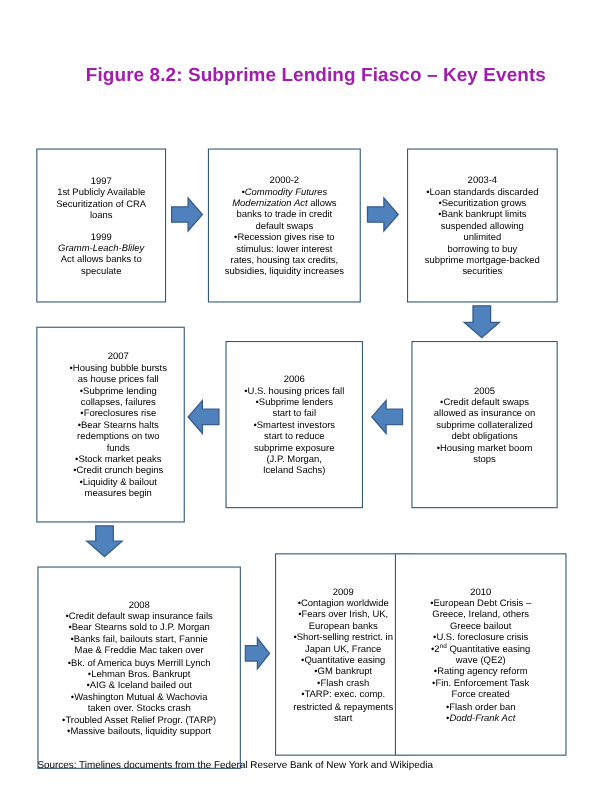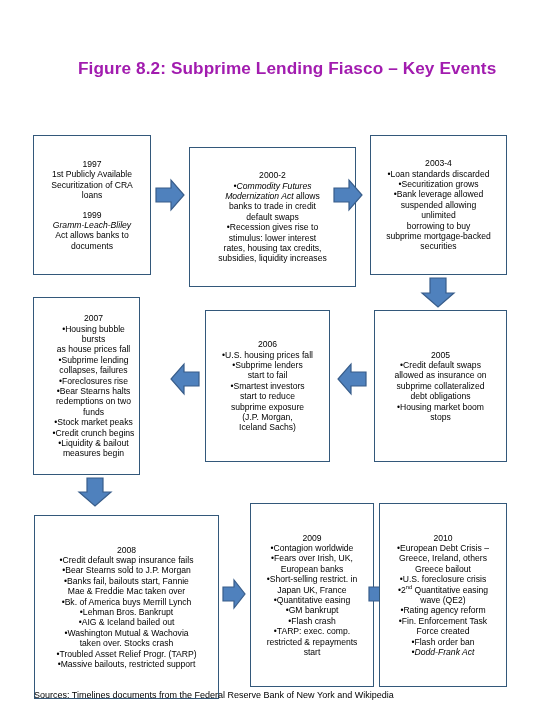--- a/index.html
+++ b/index.html
@@ -96,30 +96,30 @@
 
   <div class="box" style="left:33px; top:135px; width:118px; height:140px;">
     <div class="line yr">1997</div>
     <div class="line ev">1st Publicly Available</div>
     <div class="line ev">Securitization of CRA</div>
     <div class="line ev">loans</div>
     <div class="gap"></div>
     <div class="line yr">1999</div>
     <div class="line ev ital">Gramm-Leach-Bliley</div>
     <div class="line ev">Act allows banks  to</div>
-    <div class="line ev">documents</div>
+    <div class="line ev">speculate</div>
   </div>
 
   <div class="arrow" style="left:155px; top:178px;">
     <svg width="30" height="34" viewBox="0 0 30 34">
       <path d="M1,10 L16,10 L16,2 L29,17 L16,32 L16,24 L1,24 Z" fill="#4f81bd" stroke="#385d8a" stroke-width="1.2"></path>
     </svg>
   </div>
 
-  <div class="box" style="left:189px; top:135px; width:167px; height:140px;margin-top:12px;">
+  <div class="box" style="left:189px; top:135px; width:139px; height:140px;">
     <div class="line yr">2000-2</div>
     <div class="line ev ital">•Commodity Futures</div>
     <div class="line ev"><span class="ital">Modernization Act</span><span> allows</span></div>
     <div class="line ev">banks  to  trade in credit</div>
     <div class="line ev">default swaps</div>
     <div class="line ev">•Recession gives rise to</div>
     <div class="line ev">stimulus: lower interest</div>
     <div class="line ev">rates, housing tax credits,</div>
     <div class="line ev">subsidies, liquidity increases</div>
   </div>
@@ -127,35 +127,35 @@
   <div class="arrow" style="left:333px; top:178px;">
     <svg width="30" height="34" viewBox="0 0 30 34">
       <path d="M1,10 L16,10 L16,2 L29,17 L16,32 L16,24 L1,24 Z" fill="#4f81bd" stroke="#385d8a" stroke-width="1.2"></path>
     </svg>
   </div>
 
   <div class="box" style="left:370px; top:135px; width:137px; height:140px;">
     <div class="line yr">2003-4</div>
     <div class="line ev">•Loan standards discarded</div>
     <div class="line ev">•Securitization grows</div>
-    <div class="line ev">•Bank leverage allowed</div>
+    <div class="line ev">•Bank bankrupt limits</div>
     <div class="line ev">suspended allowing</div>
     <div class="line ev">unlimited</div>
     <div class="line ev">borrowing to buy</div>
     <div class="line ev">subprime mortgage-backed</div>
     <div class="line ev">securities</div>
   </div>
 
   <div class="arrow" style="left:420px; top:277px;">
     <svg width="36" height="32" viewBox="0 0 36 32">
       <path d="M10,1 L26,1 L26,16 L34,16 L18,30 L2,16 L10,16 Z" fill="#4f81bd" stroke="#385d8a" stroke-width="1.2"></path>
     </svg>
   </div>
 
-  <div class="box" style="left:33px; top:297px; width:107px; height:178px;padding-left:18px;">
+  <div class="box" style="left:33px; top:297px; width:135px; height:178px;padding-left:18px;">
     <div class="line yr">2007</div>
     <div class="line ev">•Housing bubble bursts</div>
     <div class="line ev">as house prices fall</div>
     <div class="line ev">•Subprime lending</div>
     <div class="line ev">collapses, failures</div>
     <div class="line ev">•Foreclosures rise</div>
     <div class="line ev">•Bear Stearns halts</div>
     <div class="line ev">redemptions on two</div>
     <div class="line ev">funds</div>
     <div class="line ev">•Stock market peaks</div>
@@ -209,21 +209,21 @@
     <div class="line ev">•Credit default swap insurance  fails</div>
     <div class="line ev">•Bear Stearns sold to J.P. Morgan</div>
     <div class="line ev">•Banks fail, bailouts start, Fannie</div>
     <div class="line ev">Mae &amp; Freddie Mac taken over</div>
     <div class="line ev">•Bk. of America buys Merrill Lynch</div>
     <div class="line ev">•Lehman Bros. Bankrupt</div>
     <div class="line ev">•AIG &amp; Iceland bailed out</div>
     <div class="line ev">•Washington Mutual &amp; Wachovia</div>
     <div class="line ev">taken over. Stocks crash</div>
     <div class="line ev">•Troubled Asset Relief Progr. (TARP)</div>
-    <div class="line ev">•Massive bailouts, restricted support</div>
+    <div class="line ev">•Massive bailouts, liquidity support</div>
   </div>
 
   <div class="arrow" style="left:222px; top:578px;">
     <svg width="24" height="32" viewBox="0 0 24 32">
       <path d="M1,9 L12,9 L12,2 L23,16 L12,30 L12,23 L1,23 Z" fill="#4f81bd" stroke="#385d8a" stroke-width="1.2"></path>
     </svg>
   </div>
 
   <div class="box" style="left:250px; top:503px; width:124px; height:184px;">
     <div class="line yr">2009</div>
@@ -239,21 +239,21 @@
     <div class="line ev">restricted &amp;  repayments</div>
     <div class="line ev">start</div>
   </div>
 
   <div class="arrow" style="left:368px; top:578px;">
     <svg width="24" height="32" viewBox="0 0 24 32">
       <path d="M1,9 L12,9 L12,2 L23,16 L12,30 L12,23 L1,23 Z" fill="#4f81bd" stroke="#385d8a" stroke-width="1.2"></path>
     </svg>
   </div>
 
-  <div class="box" style="left:379px; top:503px; width:128px; height:184px;">
+  <div class="box" style="left:359px; top:503px; width:156px; height:184px;">
     <div class="line yr">2010</div>
     <div class="line ev">•European Debt  Crisis –</div>
     <div class="line ev">Greece, Ireland, others</div>
     <div class="line ev">Greece bailout</div>
     <div class="line ev">•U.S. foreclosure crisis</div>
     <div class="line ev"><span>•2</span><sup>nd</sup><span> Quantitative easing</span></div>
     <div class="line ev">wave (QE2)</div>
     <div class="line ev">•Rating agency reform</div>
     <div class="line ev">•Fin. Enforcement Task</div>
     <div class="line ev">Force created</div>

